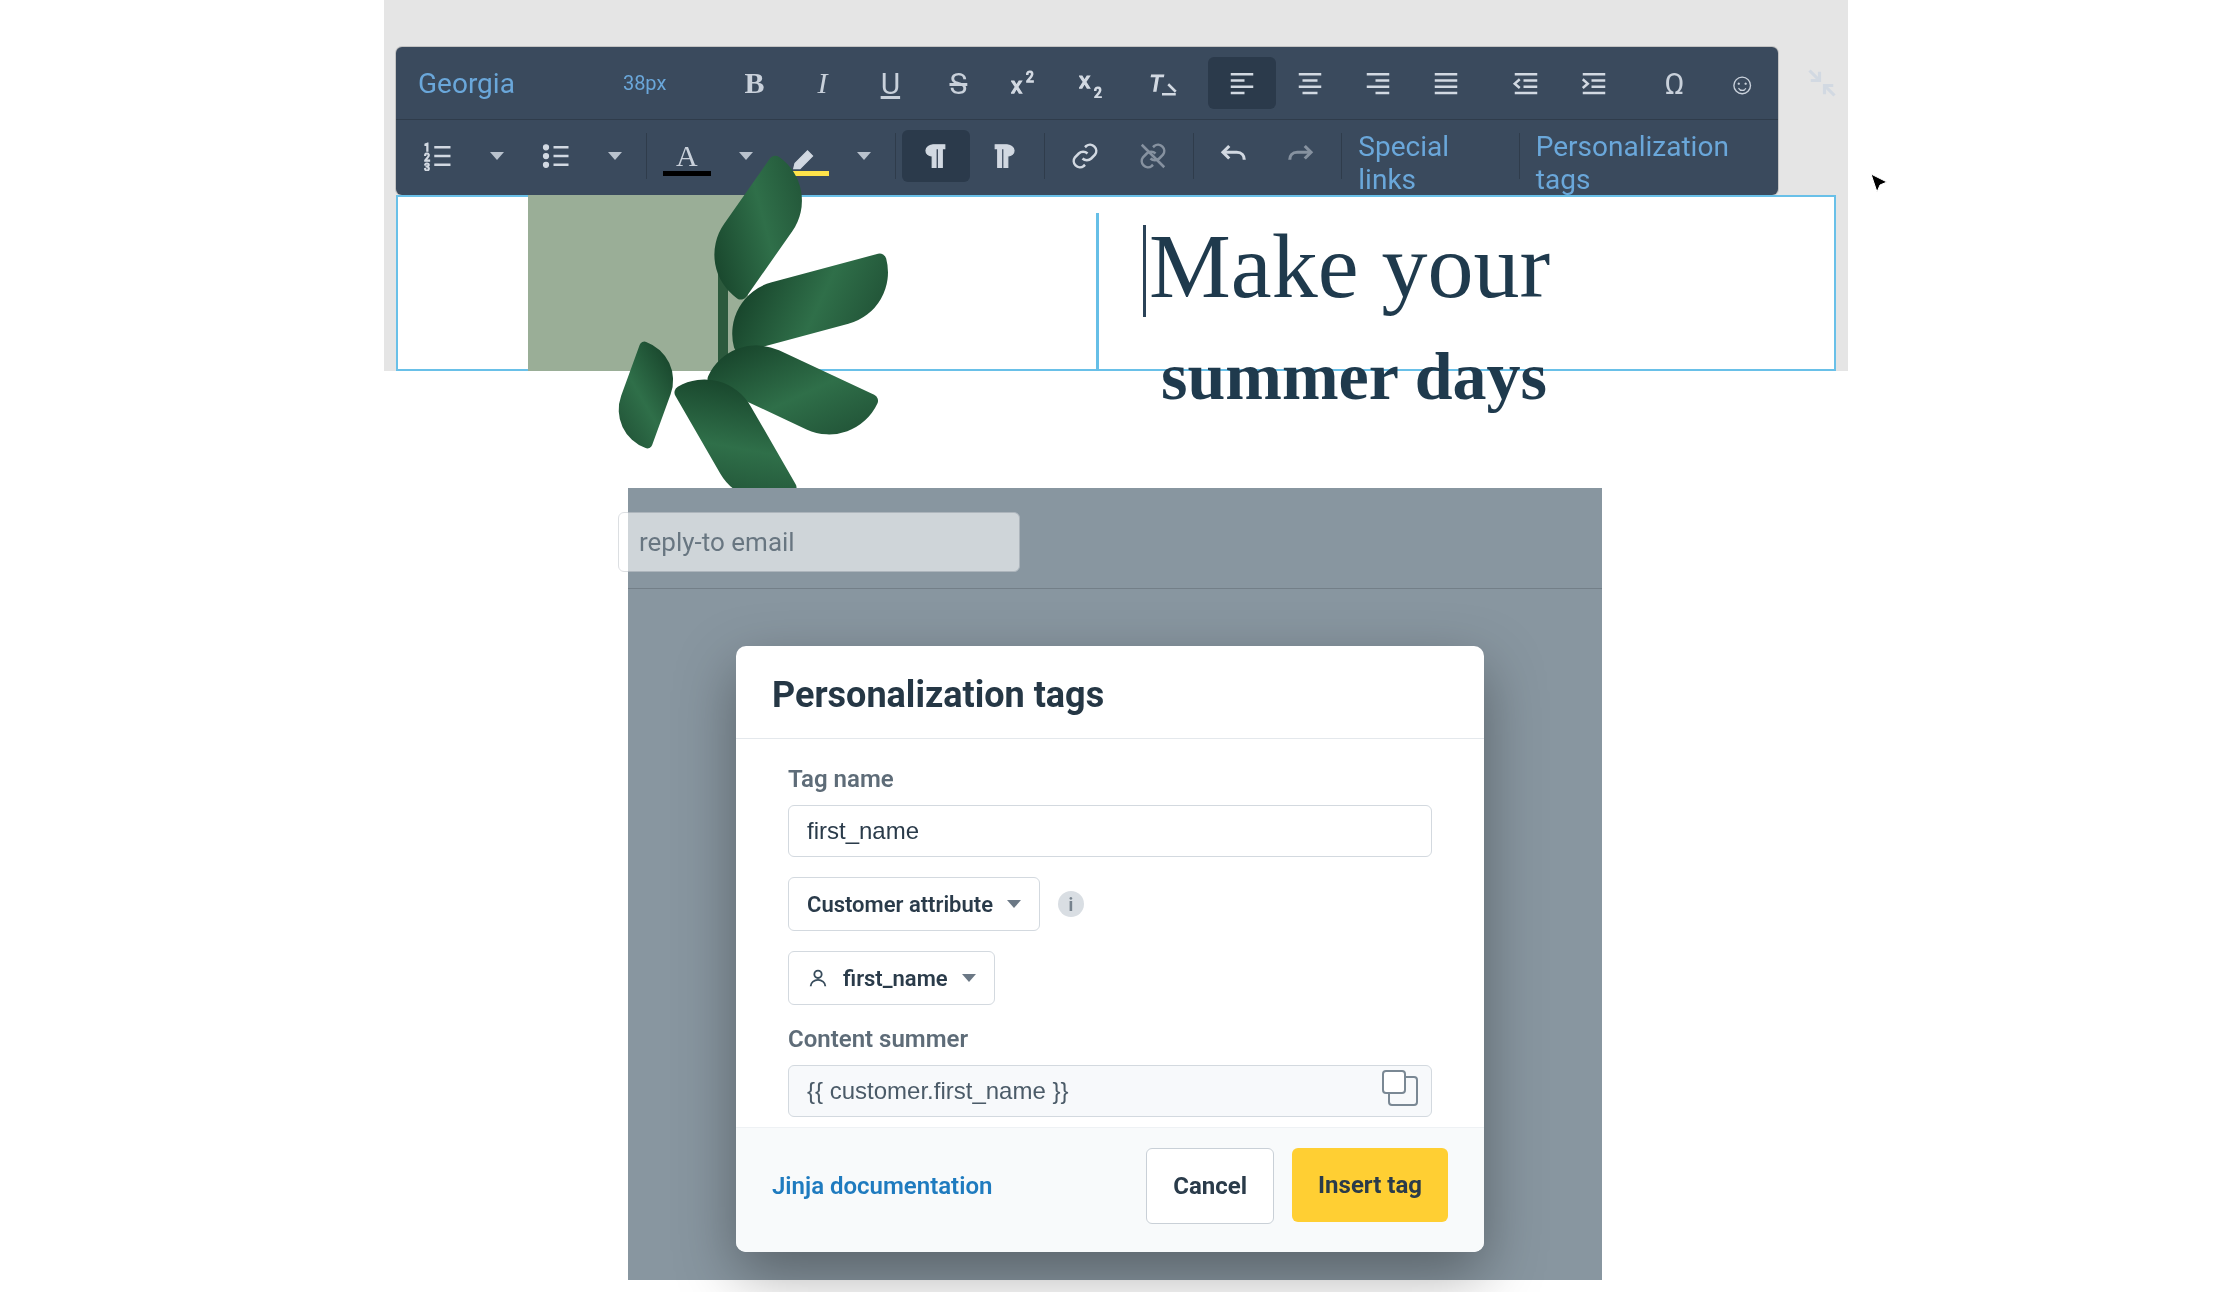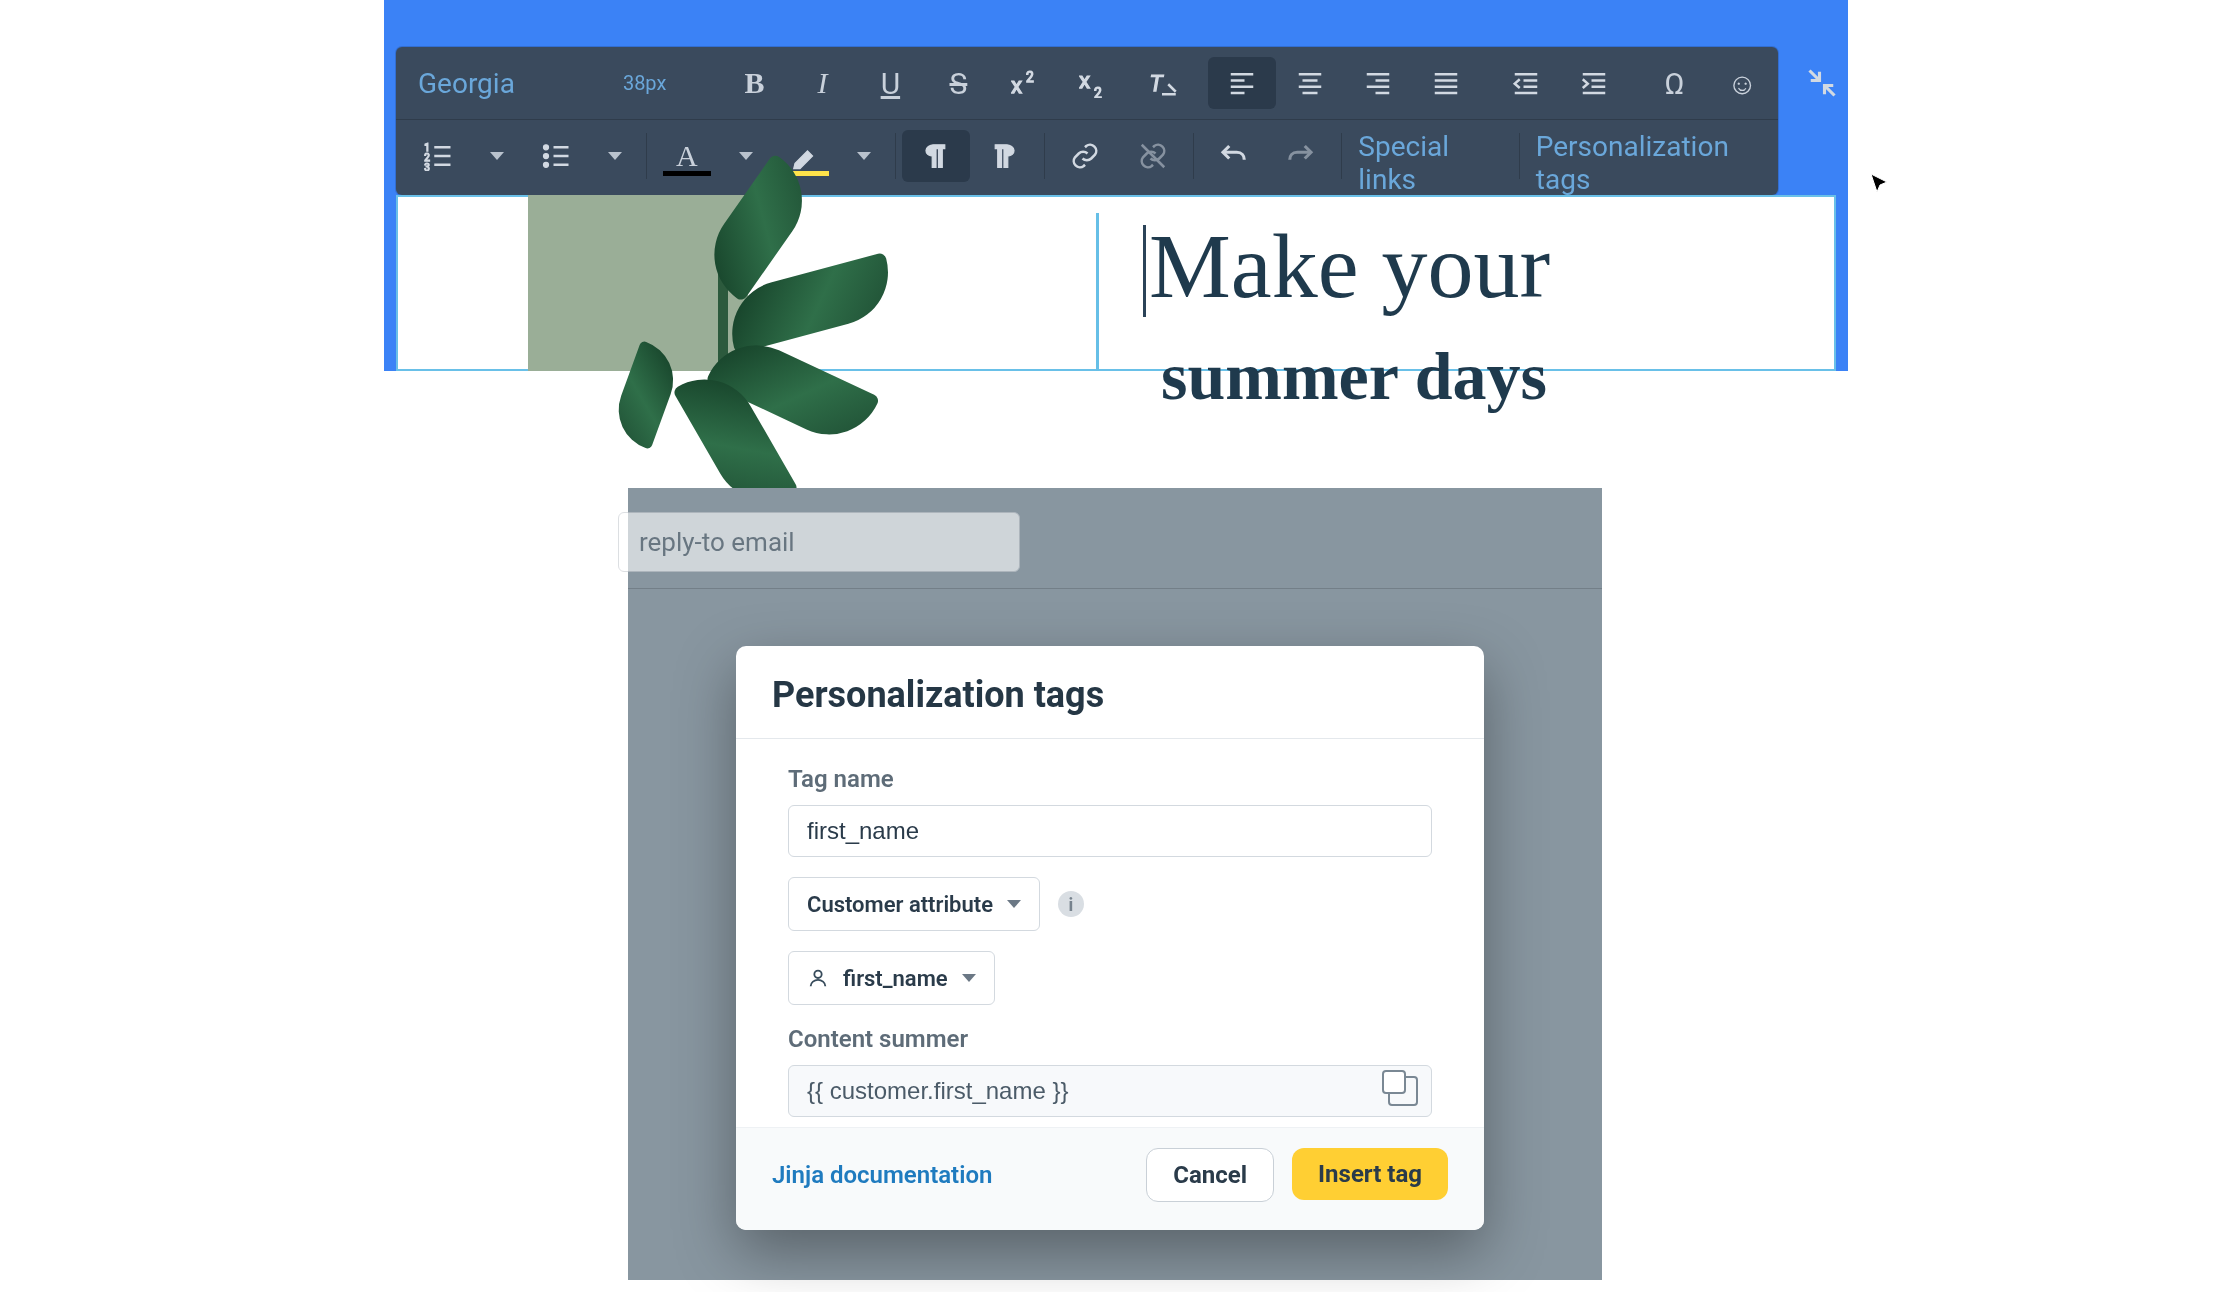--- a/index.html
+++ b/index.html
@@ -1,19 +1,19 @@
 <!DOCTYPE html>
 <html><head>
 <meta charset="utf-8">
 <style>
   html,body{margin:0;padding:0;background:#fff;font-family:-apple-system,BlinkMacSystemFont,"Segoe UI",Roboto,Arial,sans-serif}
   .stage{width:2230px;height:1292px;position:relative;-webkit-font-smoothing:antialiased}
 
   
-  .top-panel{position:absolute;left:384px;top:0;width:1464px;height:371px;background:#3b82f6}
+  .top-panel{position:absolute;left:384px;top:0;width:1464px;height:371px;background:#e5e5e5}
   .toolbar{position:absolute;left:12px;top:47px;right:70px;height:148px;background:#3a4a5d;border-radius:6px;box-shadow:0 0 0 1px rgba(0,0,0,.15)}
 
   .tb-row{display:flex;align-items:center;height:72px;padding:0 8px;gap:0}
   .tb-row + .tb-row{border-top:1px solid #2f3c4b}
 
   .tb-sep{width:1px;height:46px;background:#2f3c4b;margin:0 6px}
 
   .tb-btn{height:52px;min-width:52px;display:flex;align-items:center;justify-content:center;border-radius:6px;color:#c9d1db;cursor:pointer;padding:0 8px;position:relative;font-size:30px}
   .tb-btn.active{background:#2b3a4b}
   .tb-btn svg{width:30px;height:30px;fill:#d2d9e2;stroke:#d2d9e2}
@@ -71,21 +71,21 @@
   .row{display:flex;align-items:center;gap:18px;margin:20px 0}
   .chip{height:52px;border:1px solid #d3d9df;border-radius:6px;background:#fff;display:flex;align-items:center;gap:14px;padding:0 18px;font-size:22px;color:#2a3b4a;font-weight:600;cursor:pointer}
   .chip .tri{width:0;height:0;border-left:7px solid transparent;border-right:7px solid transparent;border-top:8px solid #6b7885}
   .hint-dot{width:26px;height:26px;border-radius:50%;background:#d9dee3;color:#76828d;display:flex;align-items:center;justify-content:center;font-size:18px;font-weight:700}
   .preview-row{position:relative}
   .copy-icn{position:absolute;right:14px;top:50%;transform:translateY(-50%);width:26px;height:26px;border:2px solid #7a8894;border-radius:4px}
   .copy-icn::after{content:"";position:absolute;left:-8px;top:-8px;width:20px;height:20px;border:2px solid #7a8894;border-radius:4px;background:#fff}
   .modal-foot{display:flex;align-items:center;justify-content:space-between;padding:20px 36px 28px;border-top:1px solid #eef1f4;background:#f8fafb;border-radius:0 0 10px 10px}
   .doclink{color:#1f7bbf;font-size:24px;font-weight:600;cursor:pointer}
   .btns{display:flex;gap:18px}
-  .btn{height:52px;border-radius:12px;padding:0 26px;font-size:24px;font-weight:700;cursor:pointer;display:flex;align-items:center}
+  .btn{height:52px;border-radius:6px;padding:11px 26px;font-size:24px;font-weight:700;cursor:pointer;display:flex;align-items:center}
   .btn-secondary{background:#fff;border:1px solid #c9d0d7;color:#2a3b4a}
   .btn-primary{background:#ffcf33;color:#2a3b4a;border:0}
 
   
   .serif-b{font-family:Georgia,serif;font-weight:700}
   .serif-i{font-family:Georgia,serif;font-style:italic}
   .uline{text-decoration:underline}
   .strike{text-decoration:line-through}
 
   .person-icn{width:22px;height:22px}

